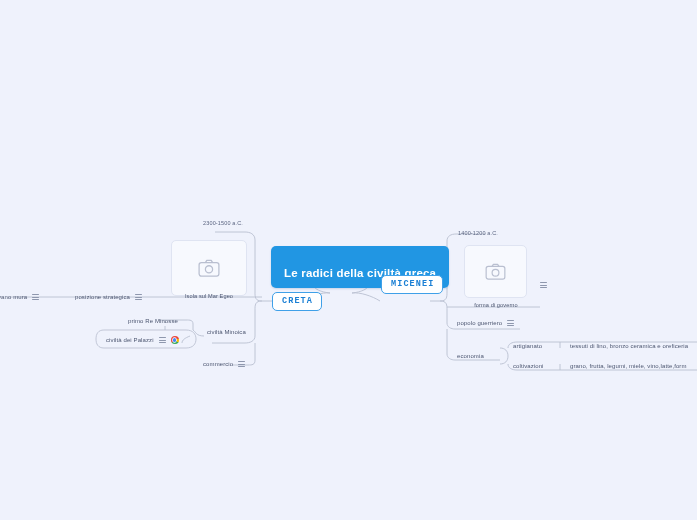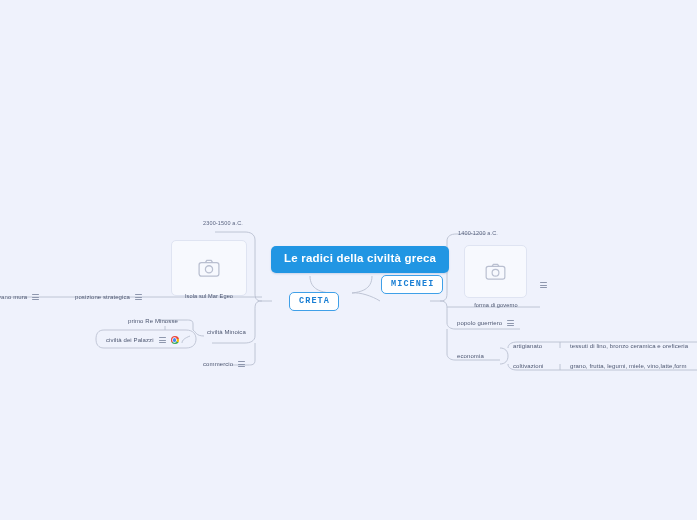--- a/index.html
+++ b/index.html
@@ -35,21 +35,21 @@
     box-sizing: border-box;
   }
 
   .root-node {
     background: #2196e3;
     color: #ffffff;
     font-weight: bold;
     font-size: 11.5px;
     letter-spacing: 0.2px;
     border-radius: 5px;
-    padding: 7px 13px 8px 13px;
+    padding: 22px 13px 8px 13px;
     line-height: 1;
     box-shadow: 0 1px 2px rgba(30,70,140,0.18);
   }
 
   .branch-node {
     background: #ffffff;
     color: #1a7fd4;
     font-weight: bold;
     font-size: 8.5px;
     letter-spacing: 1.1px;
@@ -189,21 +189,21 @@
       <path d="M 517 342 L 697 342"></path>
       <path d="M 508 364 C 508 368, 512 370, 517 370"></path>
       <path d="M 517 370 L 697 370"></path>
       <path d="M 560 342 L 560 348"></path>
       <path d="M 560 370 L 560 364"></path>
     </g>
   </svg>
 
   <div class="node root-node" style="left:271px; top:246px;">Le radici della civiltà greca</div>
 
-  <div class="node branch-node" style="left:289px; top:292px;">CRETA</div>
+  <div class="node branch-node" style="left:272px; top:292px;">CRETA</div>
 
   <div class="node branch-node" style="left:381px; top:275px;">MICENEI</div>
 
   <div class="node date-label" style="left:203px; top:220px;">2300-1500 a.C.</div>
 
   <div class="img-card" style="left:171px; top:240px; width:76px; height:56px;">
     <svg width="22" height="18" viewBox="0 0 24 20">
       <rect x="1" y="4" width="22" height="15" rx="2.5" fill="none" stroke="#b9bfd0" stroke-width="1.4"></rect>
       <path d="M8 4 L9.5 1.6 L14.5 1.6 L16 4" fill="none" stroke="#b9bfd0" stroke-width="1.4" stroke-linejoin="round"></path>
       <circle cx="12" cy="11.5" r="4" fill="none" stroke="#b9bfd0" stroke-width="1.4"></circle>

